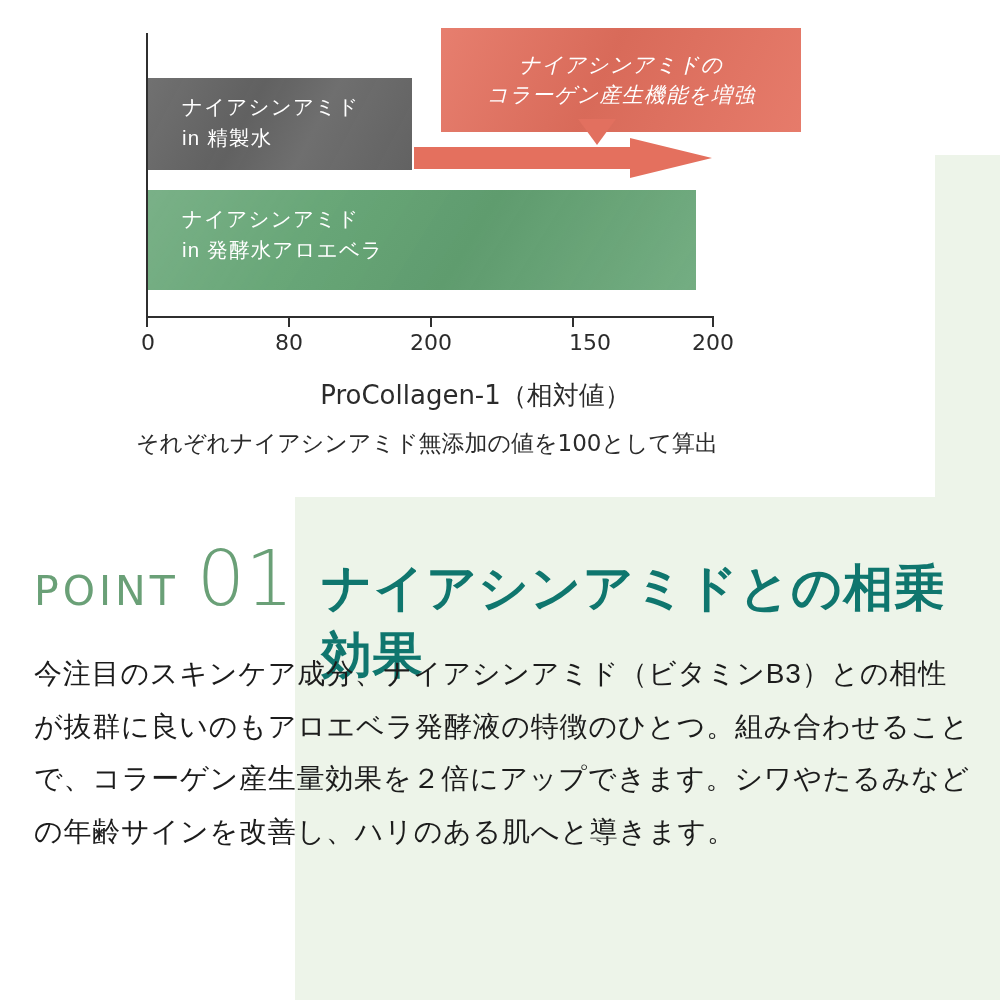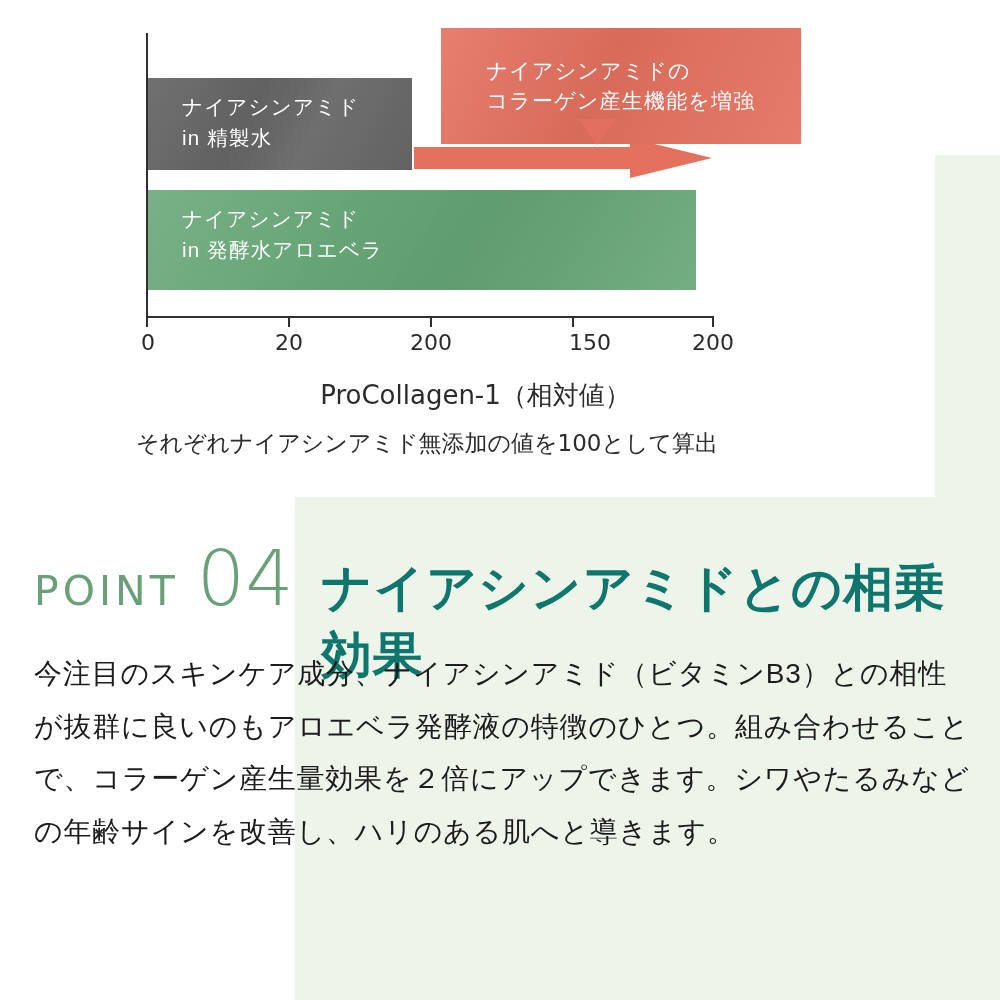--- a/index.html
+++ b/index.html
@@ -85,29 +85,30 @@
     top:157px;height:100px;
     background:
       linear-gradient(122deg,rgba(255,255,255,.14) 0%,rgba(255,255,255,.03) 30%,rgba(0,0,0,.05) 58%,rgba(255,255,255,.10) 100%),
       #64a474;
   }
 
   
   #callout{
     position:absolute;
     left:441px;top:28px;
-    width:360px;height:116px;
+    width:360px;height:104px;
     background:
       linear-gradient(115deg,rgba(255,255,255,.10) 0%,rgba(0,0,0,.05) 45%,rgba(255,255,255,.08) 100%),
       #e4705e;
     color:#ffffff;
     display:flex;align-items:center;justify-content:center;
     font-size:21px;line-height:1.45;letter-spacing:1.2px;
-    text-align:left;white-space:pre-line;
+    text-align:center;white-space:pre-line;
     z-index:4;
+    font-style:italic;
   }
   #callout-tail{
     position:absolute;
     left:578px;top:119px;
     width:0;height:0;
     border-left:19px solid transparent;
     border-right:19px solid transparent;
     border-top:26px solid #e2705f;
     z-index:4;
   }
@@ -195,37 +196,37 @@
     <div class="bar" id="bar-green" style="width: 548.12px;">ナイアシンアミド
 in 発酵水アロエベラ</div>
 
     <div class="tick" style="left:0px"></div>
     <div class="tick" style="left:142px"></div>
     <div class="tick" style="left:284px"></div>
     <div class="tick" style="left:426px"></div>
     <div class="tick" style="left:566px"></div>
 
     <div class="tick-label" style="left:2px">0</div>
-    <div class="tick-label" style="left:143px">20</div>
+    <div class="tick-label" style="left:143px">80</div>
     <div class="tick-label" style="left:285px">200</div>
     <div class="tick-label" style="left:444px">150</div>
     <div class="tick-label" style="left:567px">200</div>
   </div>
 
   <div id="callout">ナイアシンアミドの
 コラーゲン産生機能を増強</div>
   <div id="callout-tail"></div>
 
   <svg id="arrow" viewBox="0 0 298 40" preserveAspectRatio="none">
     <polygon points="0,9 216,9 216,0 298,20 216,40 216,31 0,31" fill="#e4705e"></polygon>
   </svg>
 
   <div id="axis-title">ProCollagen-1（相対値）</div>
   <div id="axis-note">それぞれナイアシンアミド無添加の値を100として算出</div>
 </div>
 
 <div id="point-heading">
   <span id="point-word">POINT</span>
-  <span id="point-number">04</span>
+  <span id="point-number">01</span>
   <span id="point-title">ナイアシンアミドとの相乗効果</span>
 </div>
 
 <div id="body-text">今注目のスキンケア成分、ナイアシンアミド（ビタミンB3）との相性が抜群に良いのもアロエベラ発酵液の特徴のひとつ。組み合わせることで、コラーゲン産生量効果を２倍にアップできます。シワやたるみなどの年齢サインを改善し、ハリのある肌へと導きます。</div>
 
 </body></html>

